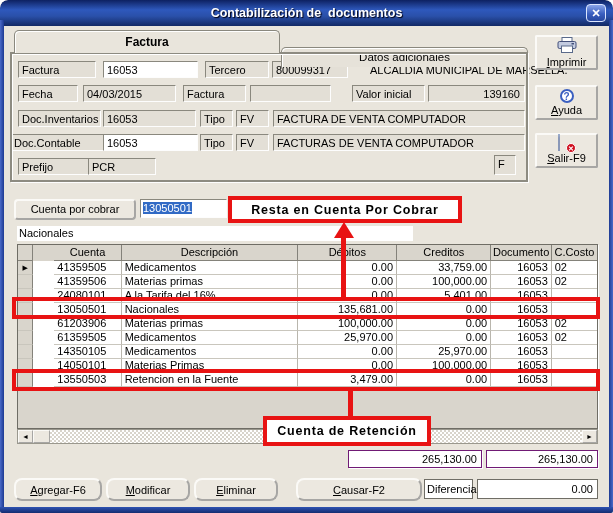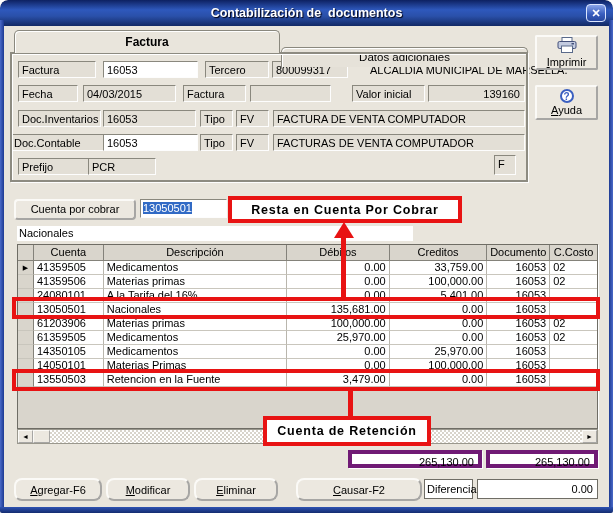--- a/index.html
+++ b/index.html
@@ -80,37 +80,37 @@
           background:#d9d5cc; border:1px solid #6f6d65; box-shadow:1px 1px 0 #fdfdfd; }
   .grid-head { display:flex; height:16px; }
   .hcell { background:#d9d5cc; border-right:1px solid #84827a; border-bottom:1px solid #84827a;
            font-size:11px; text-align:center; line-height:15px; overflow:hidden; }
   .grid-row { display:flex; height:14px; background:#fff; }
   .cell { border-right:1px solid #b9b6ad; border-bottom:1px solid #c9c6bd; font-size:11px;
           line-height:13px; overflow:hidden; white-space:nowrap; padding:0 3px; }
   .cell.sel-cell { background:#d9d5cc; border-right:1px solid #84827a; padding:0;
                    text-align:center; font-size:7px; line-height:14px; }
   .cell.r { text-align:right; }
-  .c-sel{width:16px;} .c-cta{width:70px;} .c-des{width:184px;} .c-deb{width:103px;}
+  .c-sel{width:16px;} .c-cta{width:70px;margin-left:21px;} .c-des{width:184px;} .c-deb{width:103px;}
   .c-cre{width:98px;} .c-doc{width:63px;} .c-cos{width:47px; border-right:none;}
 
   
   .hscroll { position:absolute; left:17px; top:429px; width:581px; height:15px; display:flex;
              border:1px solid #9a988e; background:#fff; }
   .sb-btn { width:15px; height:13px; background:#ece8e0; border:1px outset #fbfaf7;
             font-size:7px; line-height:12px; text-align:center; cursor:pointer; }
   .sb-thumb { width:17px; height:13px; background:#ece8e0; border:1px outset #fbfaf7; cursor:grab; }
   .sb-track { flex:1; background-image:
       linear-gradient(45deg,#d8d4cb 25%,transparent 25%,transparent 75%,#d8d4cb 75%),
       linear-gradient(45deg,#d8d4cb 25%,transparent 25%,transparent 75%,#d8d4cb 75%);
       background-size:4px 4px; background-position:0 0,2px 2px; }
 
   
   .total-box { position:absolute; top:450px; height:18px; background:#fff;
-               border:4px solid #701a75; box-shadow:1px 1px 0 #fdfdfd;
+               border:1px solid #701a75; box-shadow:1px 1px 0 #fdfdfd;
                font-size:11px; text-align:right; padding:2px 4px 0 0; }
   .bot-btn { position:absolute; top:478px; height:23px; background:#ece8e0;
              border:2px outset #fbfaf7; border-radius:8px; display:flex; align-items:center;
              justify-content:center; cursor:pointer; }
   .dif-label { position:absolute; left:424px; top:479px; width:49px; height:20px; background:#fff;
                border:1px solid #6f6d65; font-size:11px; padding:3px 0 0 2px; }
   .dif-value { position:absolute; left:477px; top:479px; width:121px; height:20px; background:#fff;
                border:1px solid #6f6d65; font-size:11px; text-align:right; padding:3px 4px 0 0; }
 
   
@@ -184,20 +184,27 @@
         <rect x="4.5" y="9" width="11" height="6.5" fill="#fff" stroke="#5a6a8a"></rect>
         <rect x="14.5" y="6" width="2.5" height="1.5" fill="#44507a"></rect>
       </svg>
     </span>
     <span class="btn-label">Imprimir</span>
   </div>
   <div class="side-btn" style="top:85px;">
     <span class="help-icon">?</span>
     <span class="btn-label">Ayuda</span>
   </div>
+  <div class="side-btn" style="top:133px;">
+    <span class="exit-icon">
+      <span class="exit-win"></span>
+      <span class="exit-x">✕</span>
+    </span>
+    <span class="btn-label">Salir-F9</span>
+  </div>
 
   <div class="cxc-btn">Cuenta por cobrar</div>
   <div class="cxc-input"><span class="sel">13050501</span></div>
 
   <div class="section-label">Nacionales</div>
 
   <div class="grid">
     <div class="grid-head">
       <div class="hcell c-sel"></div>
       <div class="hcell c-cta">Cuenta</div>

